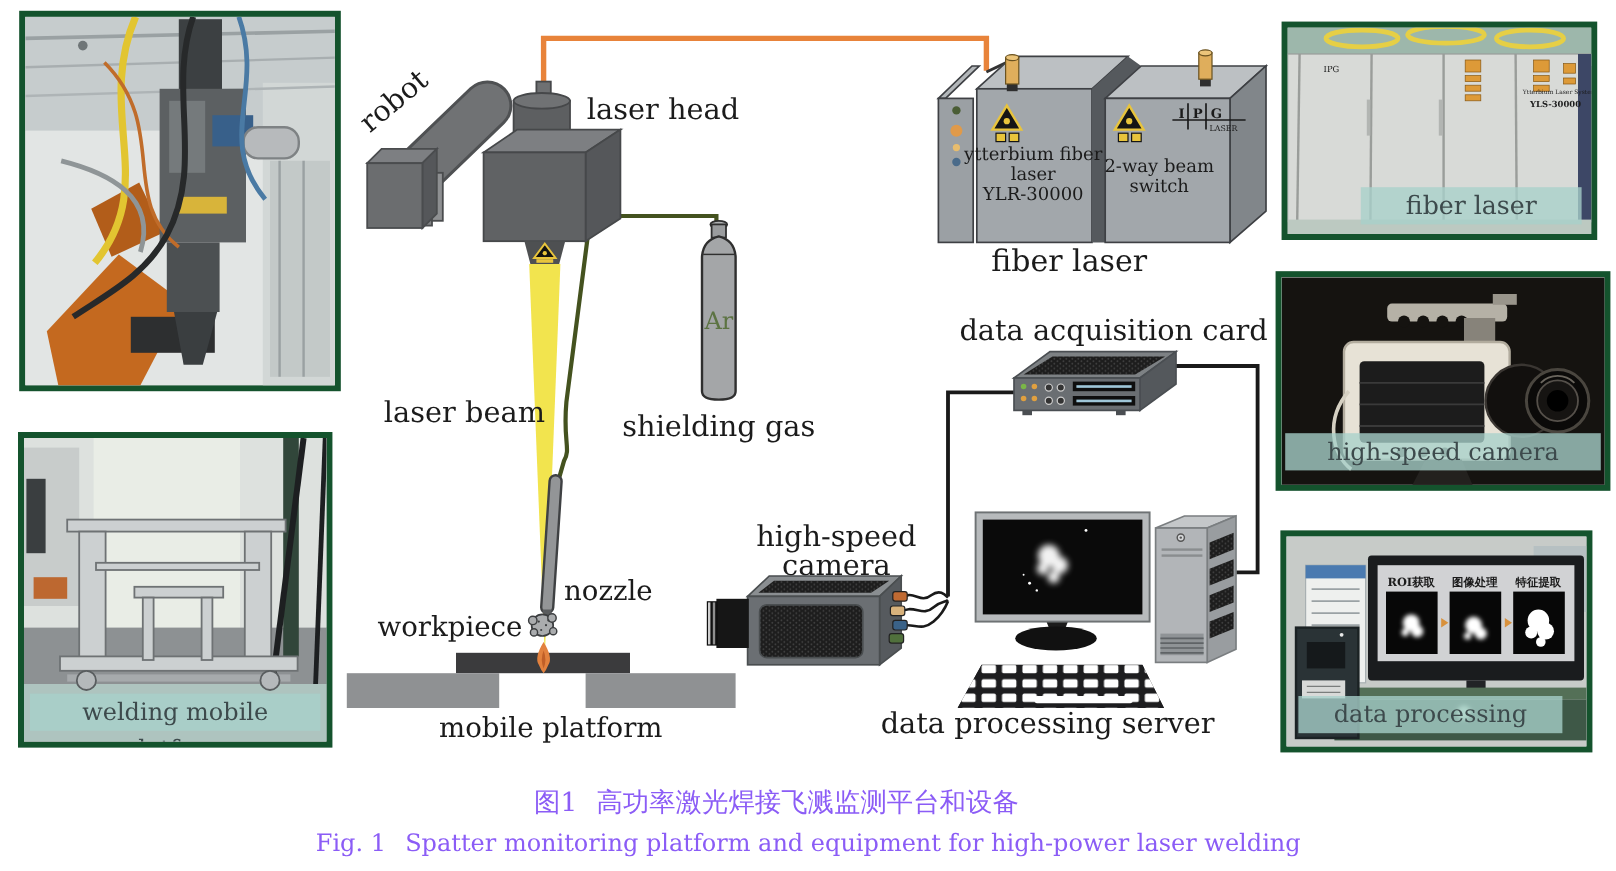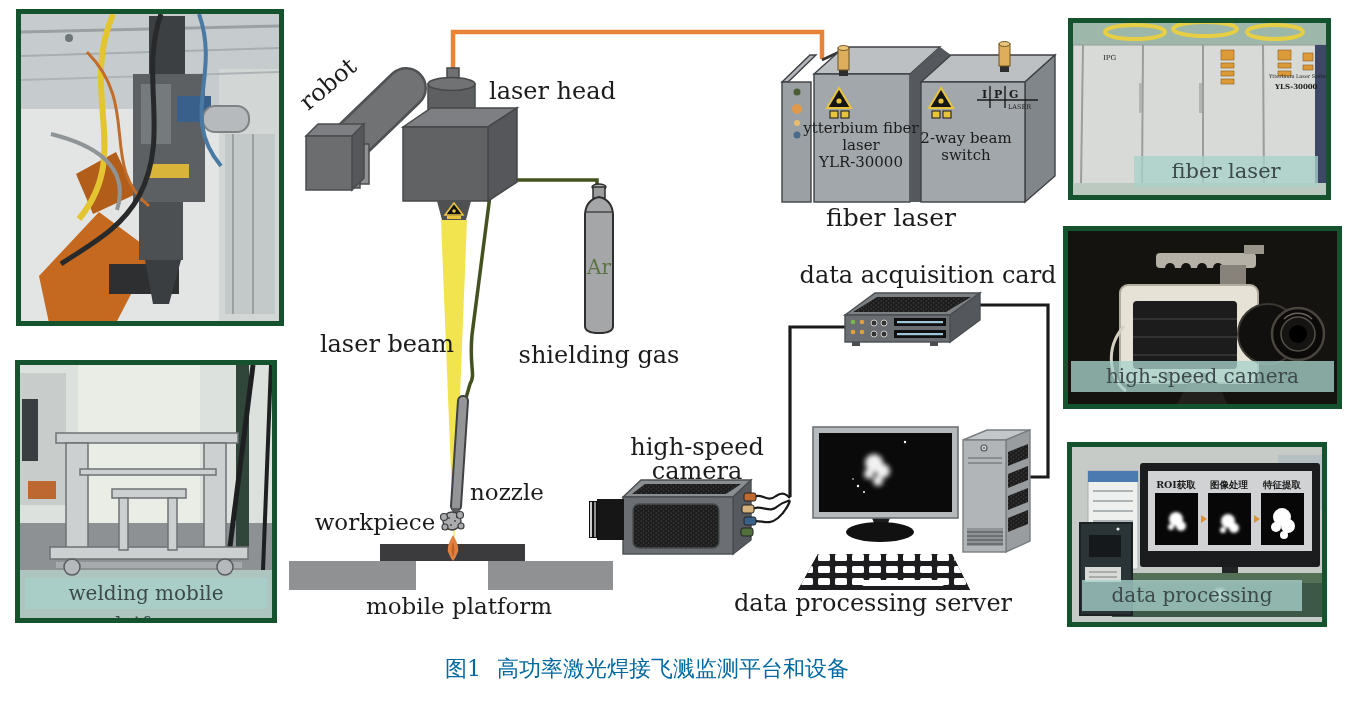--- a/index.html
+++ b/index.html
@@ -7,21 +7,21 @@
           font-family:"DejaVu Serif","Liberation Serif",serif;}
   .photo{position:absolute;box-sizing:border-box;border:5px solid #14532d;background:#e8e8e8;overflow:hidden;}
   .photo svg{display:block;}
   .band{position:absolute;left:2%;right:2%;background:rgba(168,209,202,0.78);
         color:#3d4a4c;text-align:center;font-size:20px;line-height:31px;height:31px;
         font-family:"DejaVu Serif","Liberation Serif",serif;}
   .diagram{position:absolute;left:280px;top:0;width:785px;height:655px;}
   svg text{font-family:"DejaVu Serif","Liberation Serif",serif;fill:#1b1b1b;}
   .t25{font-size:25px;} .t24{font-size:24px;} .t23{font-size:23px;}
   .t15{font-size:15px;} .ar{font-size:20px;fill:#5c7342;}
-  .cap{position:absolute;text-align:center;color:#0369a1;}
+  .cap{position:absolute;text-align:center;color:#8b5cf6;}
   .cap-zh{top:654px;left:0;width:1294px;font-size:22px;}
   .cap-en{top:690px;left:0;width:1347px;font-size:20px;}
   .cap .pfx{margin-right:16px;}
 </style>
 </head>
 <body>
 
 <div class="canvas">
 
   <div class="photo" style="left:16px;top:9px;width:268px;height:317px;">
@@ -464,14 +464,17 @@
       <line x1="967" y1="532" x2="1003" y2="532" stroke="#5f6366" stroke-width="1.4"></line>
       <line x1="967" y1="536" x2="1003" y2="536" stroke="#5f6366" stroke-width="1.4"></line>
       <line x1="967" y1="540" x2="1003" y2="540" stroke="#5f6366" stroke-width="1.4"></line>
       <line x1="967" y1="544" x2="1003" y2="544" stroke="#5f6366" stroke-width="1.4"></line>
     </g>
   </svg>
 
   <div class="cap cap-zh">
     <span class="pfx">图1</span><span>高功率激光焊接飞溅监测平台和设备</span>
   </div>
+  <div class="cap cap-en">
+    <span class="pfx">Fig. 1</span><span>Spatter monitoring platform and equipment for high-power laser welding</span>
+  </div>
 
 </div>
 
 </body></html>

